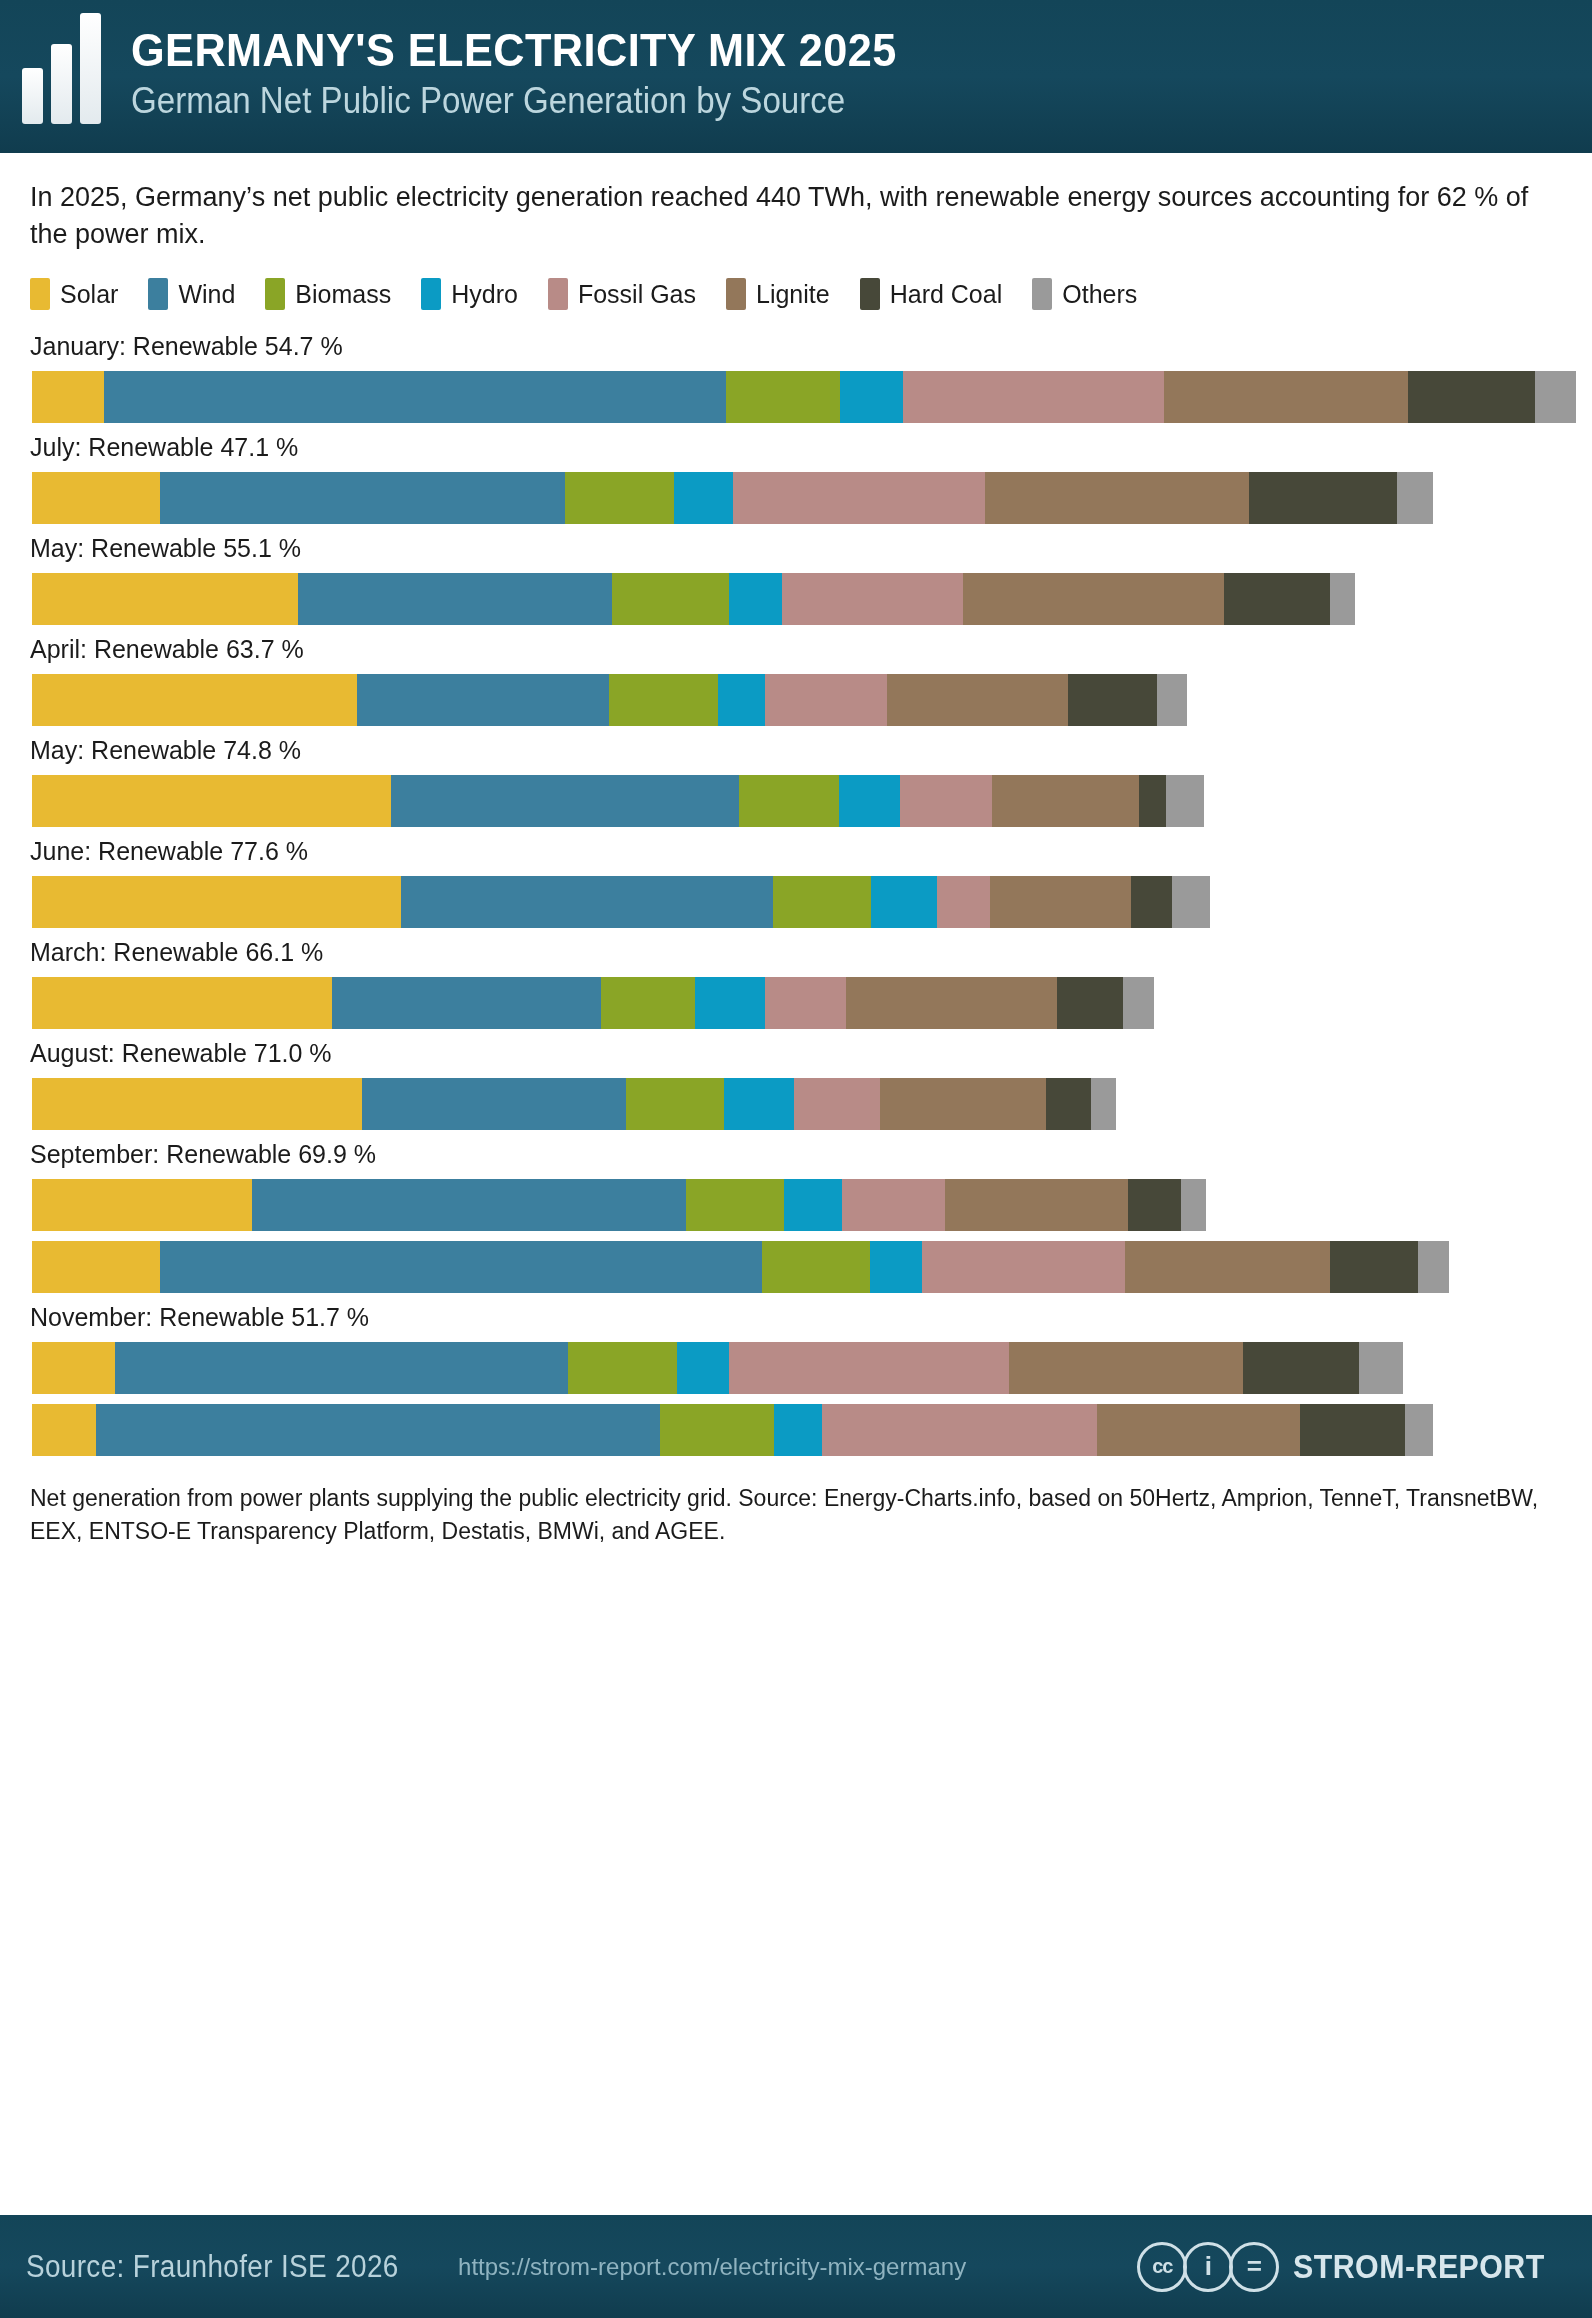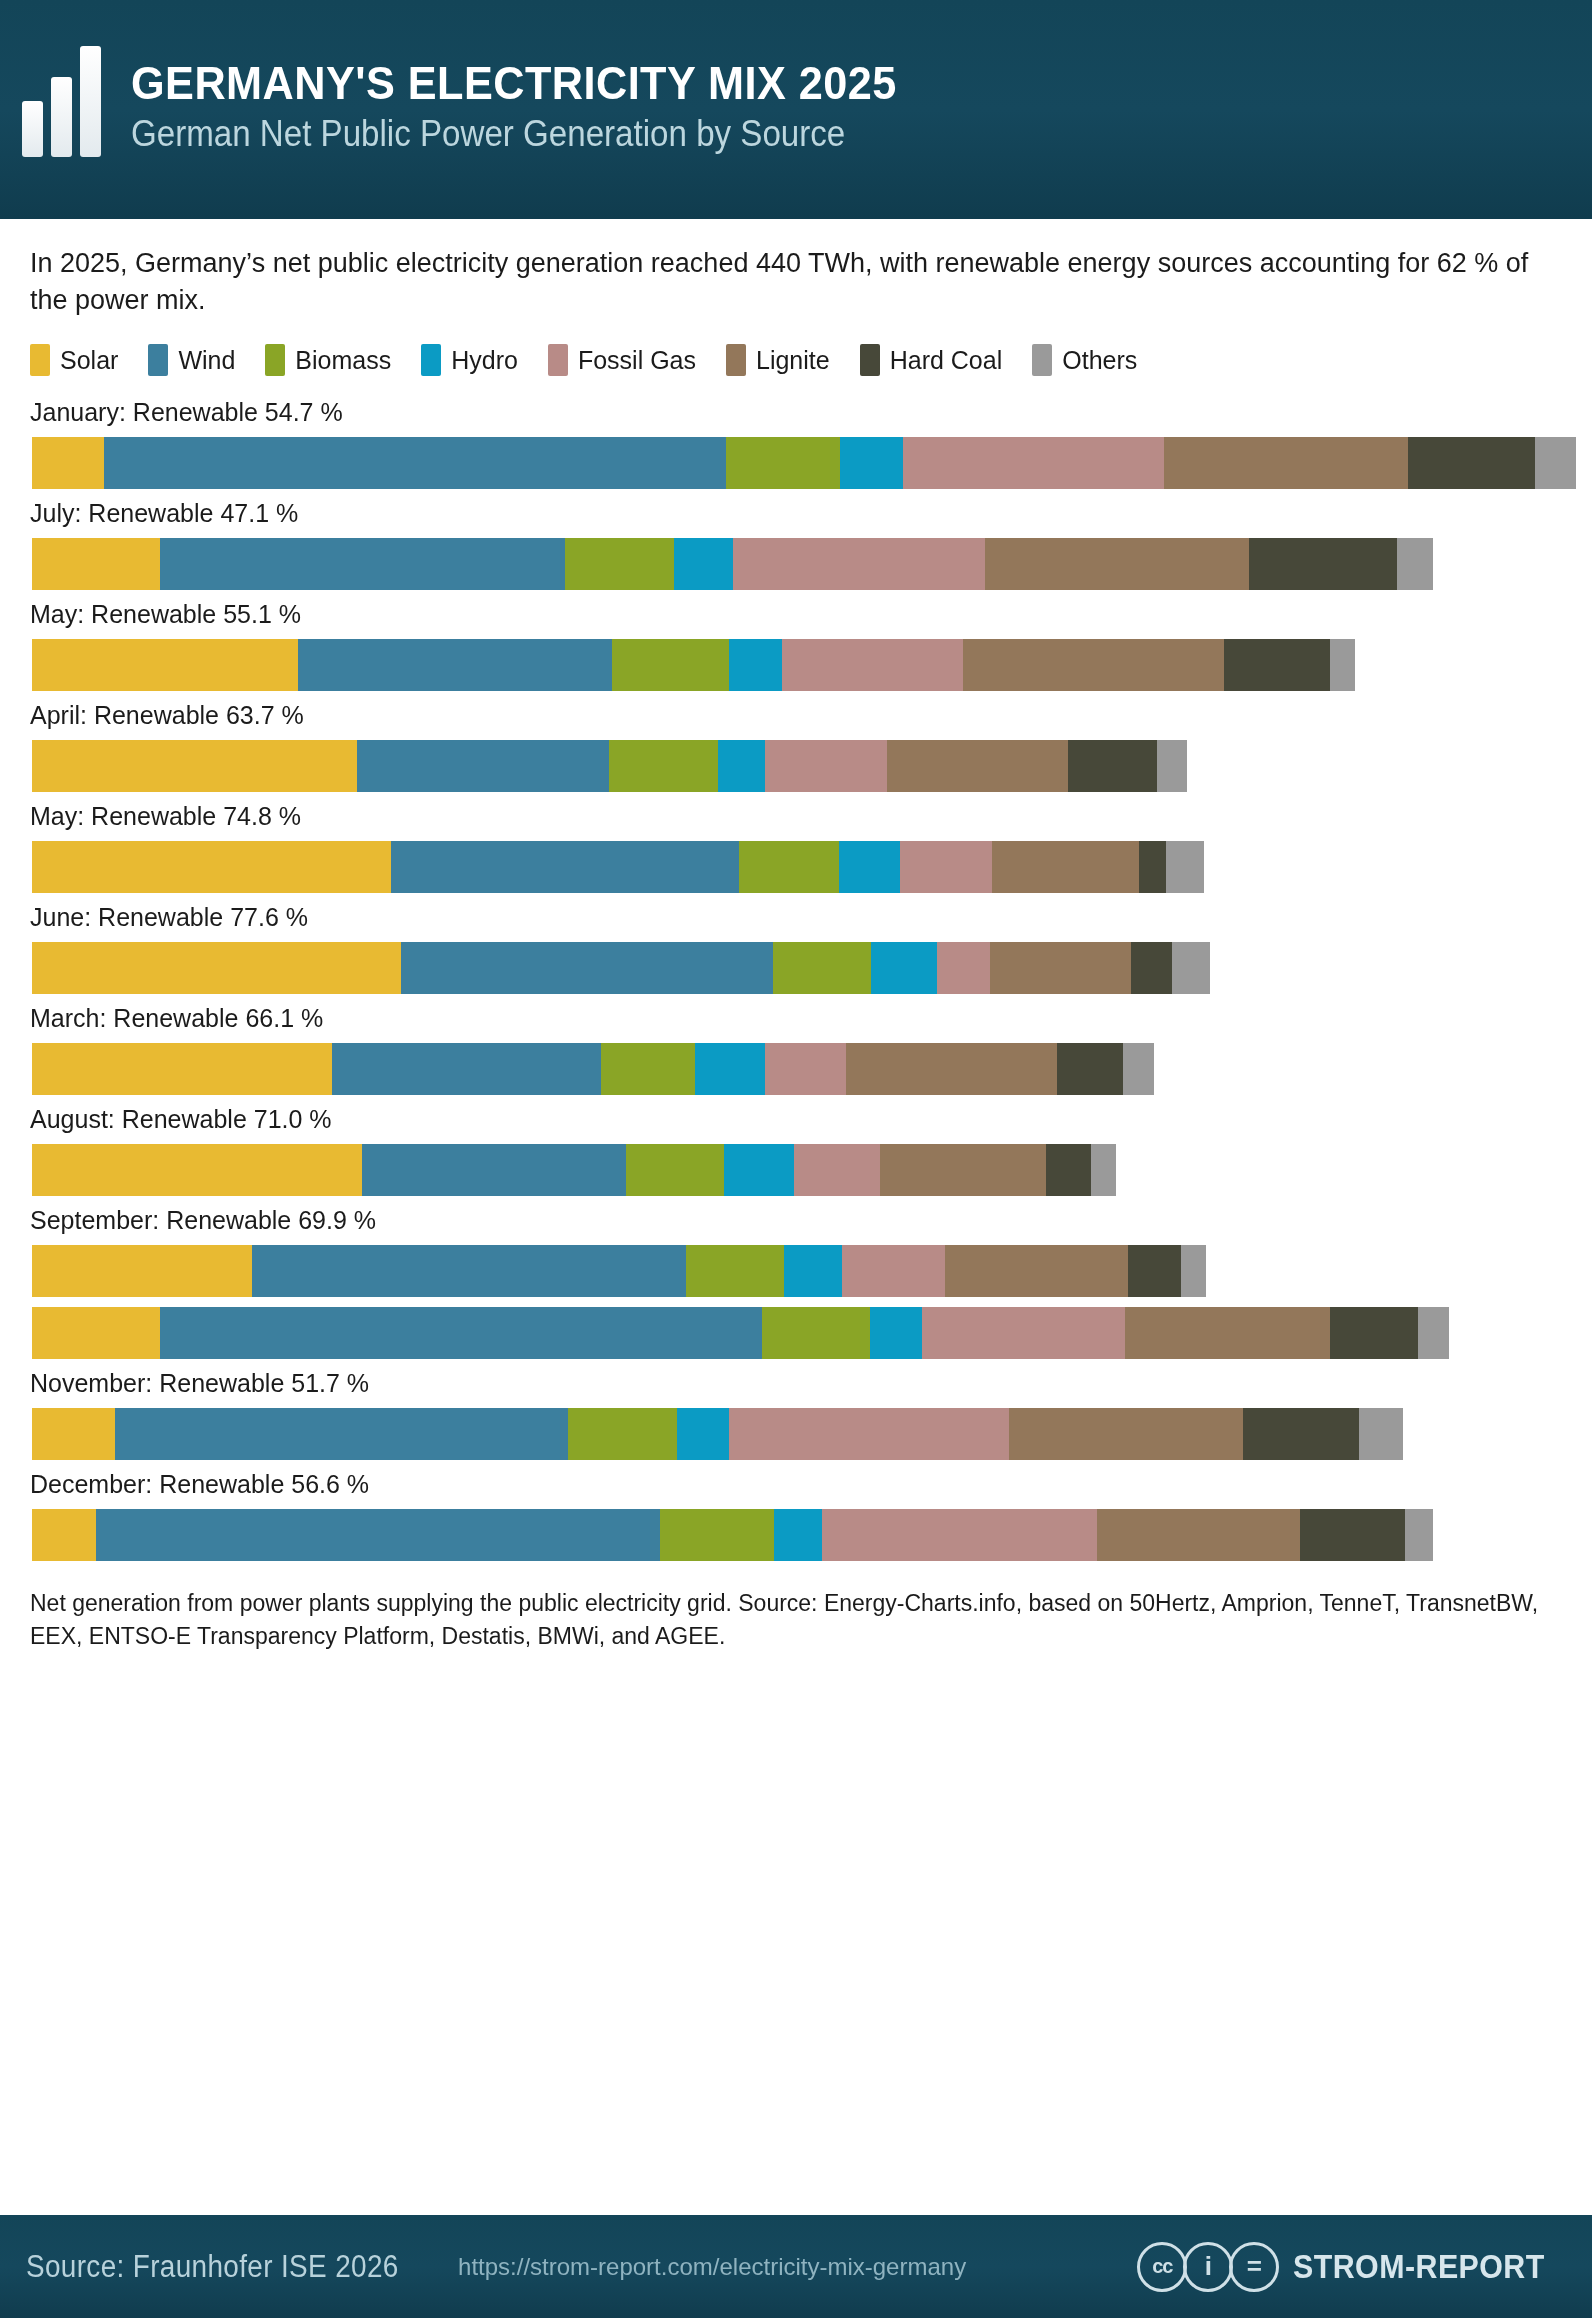--- a/index.html
+++ b/index.html
@@ -13,21 +13,21 @@
     position: relative;
     width: 1593px;
     height: 2318px;
     background: #ffffff;
     overflow: hidden;
   }
 
   
   .header {
     position: relative;
-    height: 219px;
+    height: 153px;
     background: linear-gradient(180deg, #134558 0%, #15485d 50%, #103c4e 100%);
     display: flex;
     align-items: center;
     padding-left: 22px;
   }
   .logo-bars {
     display: flex;
     align-items: flex-end;
     height: 98px;
     margin-right: 22px;
@@ -367,21 +367,20 @@
           <div class="seg" title="November – Wind: 29 TWh" style="width: 453px; background: rgb(60, 127, 158);"></div>
           <div class="seg" title="November – Biomass: 7 TWh" style="width: 109px; background: rgb(138, 165, 38);"></div>
           <div class="seg" title="November – Hydro: 3.3 TWh" style="width: 52px; background: rgb(11, 155, 196);"></div>
           <div class="seg" title="November – Fossil Gas: 17.9 TWh" style="width: 280px; background: rgb(184, 139, 135);"></div>
           <div class="seg" title="November – Lignite: 15 TWh" style="width: 234px; background: rgb(147, 119, 90);"></div>
           <div class="seg" title="November – Hard Coal: 7.4 TWh" style="width: 116px; background: rgb(71, 72, 57);"></div>
           <div class="seg" title="November – Others: 2.8 TWh" style="width: 44px; background: rgb(154, 154, 154);"></div>
         </div>
       </div>
       <div class="month-block">
-        <div class="month-label">December: Renewable 56.6 %</div>
         <div class="bar">
           <div class="seg" title="December – Solar: 4.1 TWh" style="width: 64px; background: rgb(232, 186, 50);"></div>
           <div class="seg" title="December – Wind: 36.1 TWh" style="width: 564px; background: rgb(60, 127, 158);"></div>
           <div class="seg" title="December – Biomass: 7.3 TWh" style="width: 114px; background: rgb(138, 165, 38);"></div>
           <div class="seg" title="December – Hydro: 3.1 TWh" style="width: 48px; background: rgb(11, 155, 196);"></div>
           <div class="seg" title="December – Fossil Gas: 17.6 TWh" style="width: 275px; background: rgb(184, 139, 135);"></div>
           <div class="seg" title="December – Lignite: 13 TWh" style="width: 203px; background: rgb(147, 119, 90);"></div>
           <div class="seg" title="December – Hard Coal: 6.7 TWh" style="width: 105px; background: rgb(71, 72, 57);"></div>
           <div class="seg" title="December – Others: 1.8 TWh" style="width: 28px; background: rgb(154, 154, 154);"></div>
         </div>

